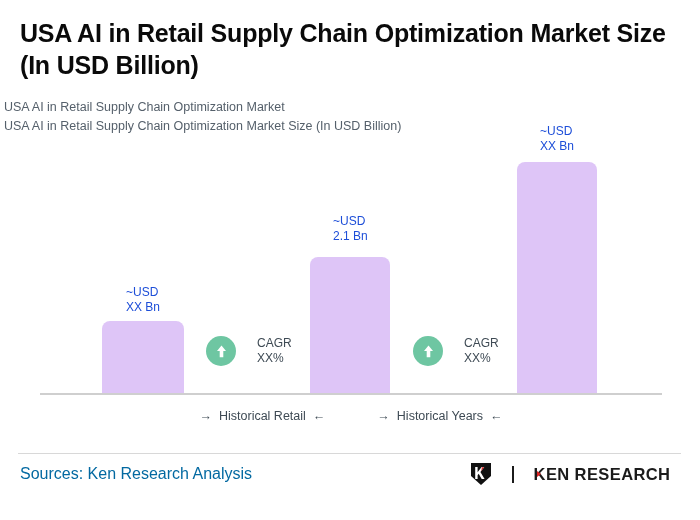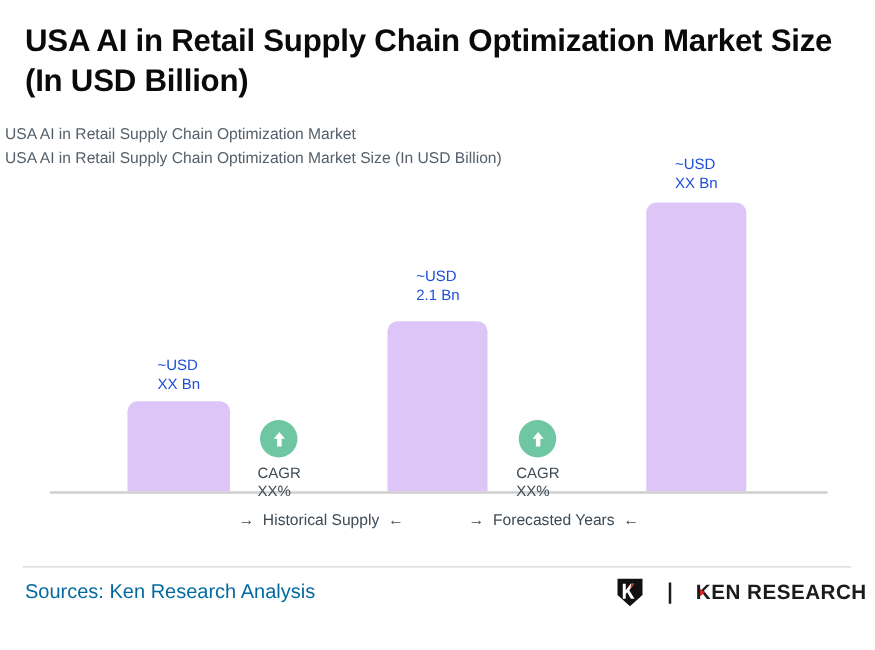--- a/index.html
+++ b/index.html
@@ -65,22 +65,21 @@
     line-height: 1.22;
     color: #1d4ed8;
     white-space: nowrap;
   }
 
   
   .cagr-badge {
     position: absolute;
     display: flex;
     align-items: center;
-    gap: 5px;
-    flex-direction: column;
+    gap: 21px;
   }
   .cagr-circle {
     width: 30px;
     height: 30px;
     border-radius: 50%;
     background: #6ec6a2;
     display: flex;
     align-items: center;
     justify-content: center;
     flex: 0 0 auto;
@@ -123,21 +122,21 @@
   }
   .source-text {
     position: absolute;
     left: 20px;
     top: 465px;
     font-size: 16px;
     color: #0369a1;
   }
   .logo {
     position: absolute;
-    left: 493px;
+    left: 470px;
     top: 462px;
     display: flex;
     align-items: center;
     gap: 20px;
     height: 24px;
   }
   .logo-word {
     font-size: 16.5px;
     font-weight: bold;
     color: #1b1b1b;
@@ -197,26 +196,26 @@
 
   <div class="bar-label" style="left:540px; top:124px;">
     <div>~USD</div>
     <div>XX Bn</div>
   </div>
   <div class="bar" style="left:517px; width:80px; height:231px; bottom:7px;"></div>
 
   <div class="period-row">
     <div class="period-item">
       <span class="arrow-glyph">→</span>
-      <span>Historical Supply</span>
+      <span>Historical Retail</span>
       <span class="arrow-glyph">←</span>
     </div>
     <div class="period-item">
       <span class="arrow-glyph">→</span>
-      <span>Forecasted Years</span>
+      <span>Historical Years</span>
       <span class="arrow-glyph">←</span>
     </div>
   </div>
 </div>
 
 <div class="footer-divider"></div>
 
 <div class="source-text">Sources: Ken Research Analysis</div>
 
 <div class="logo">

